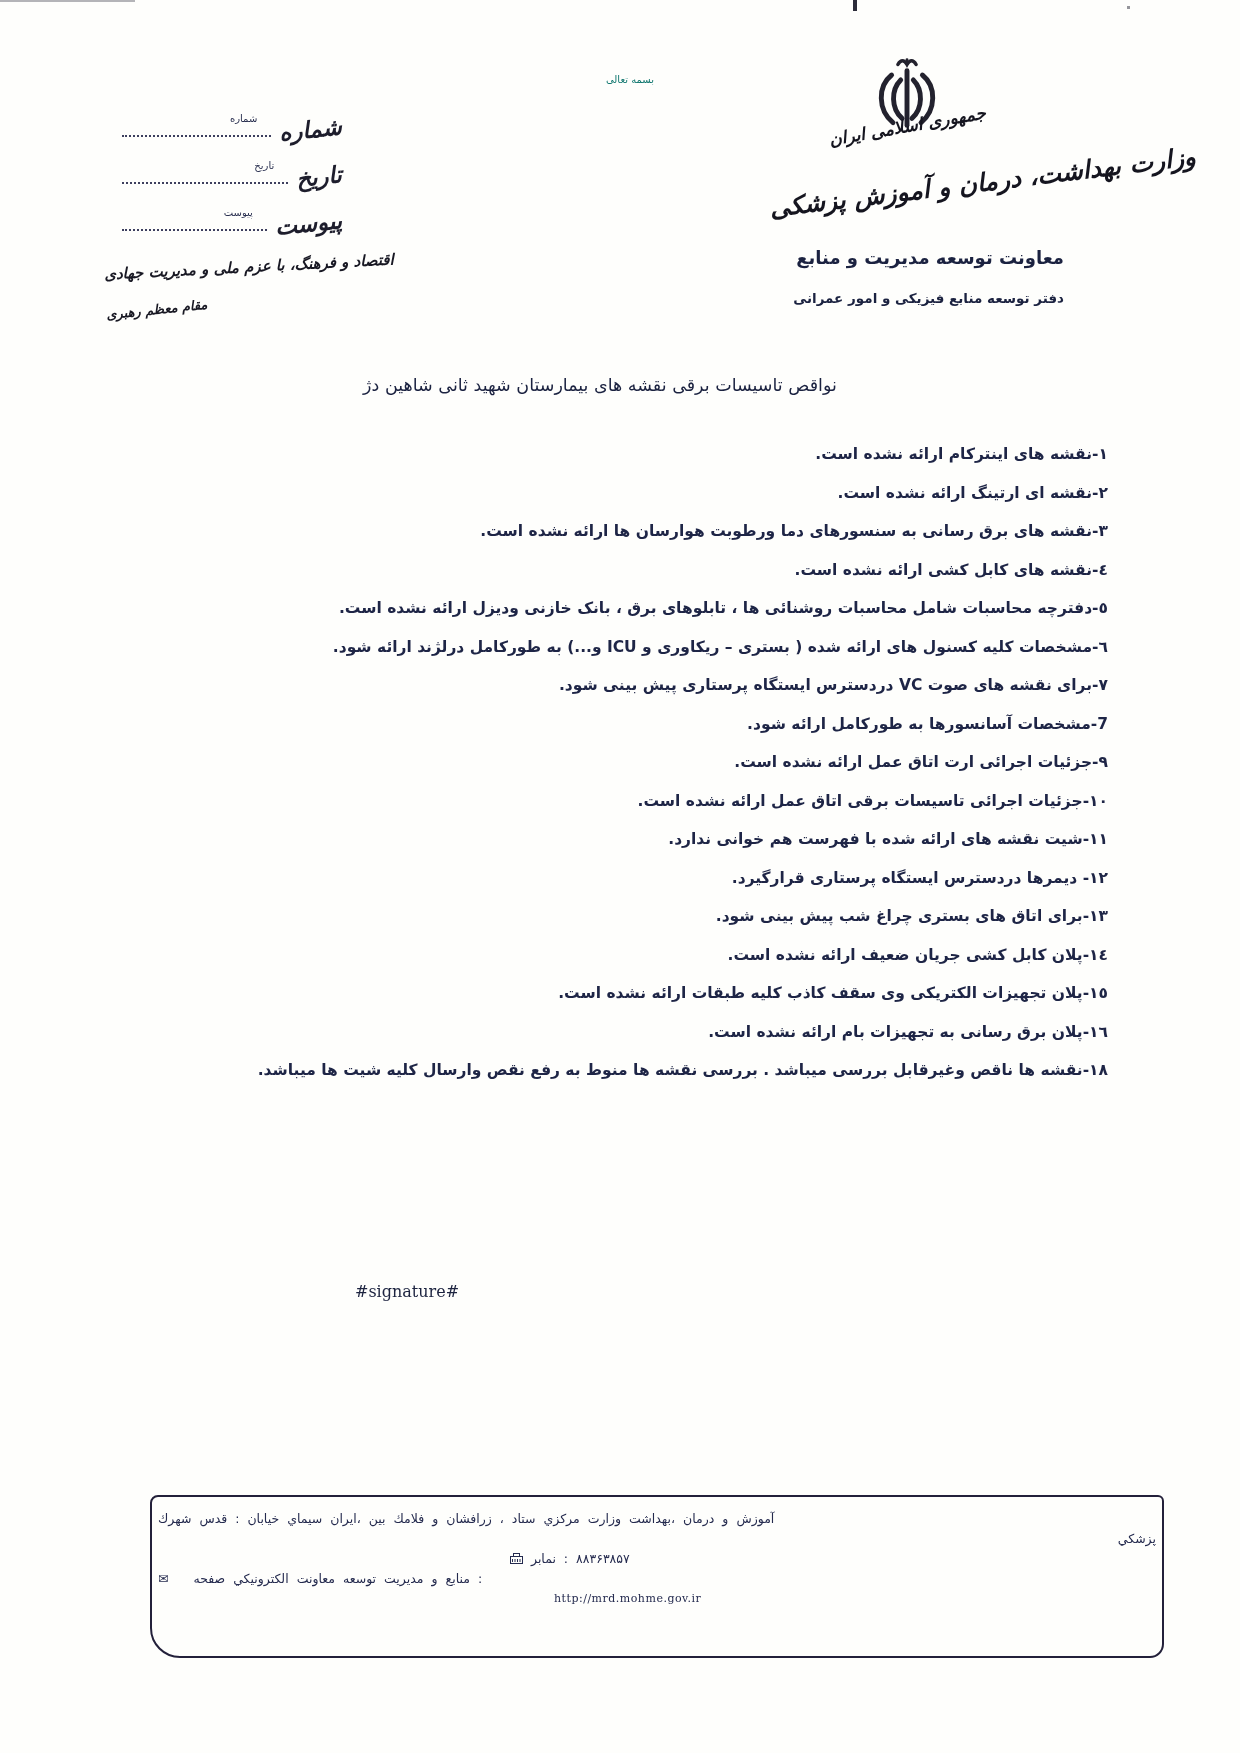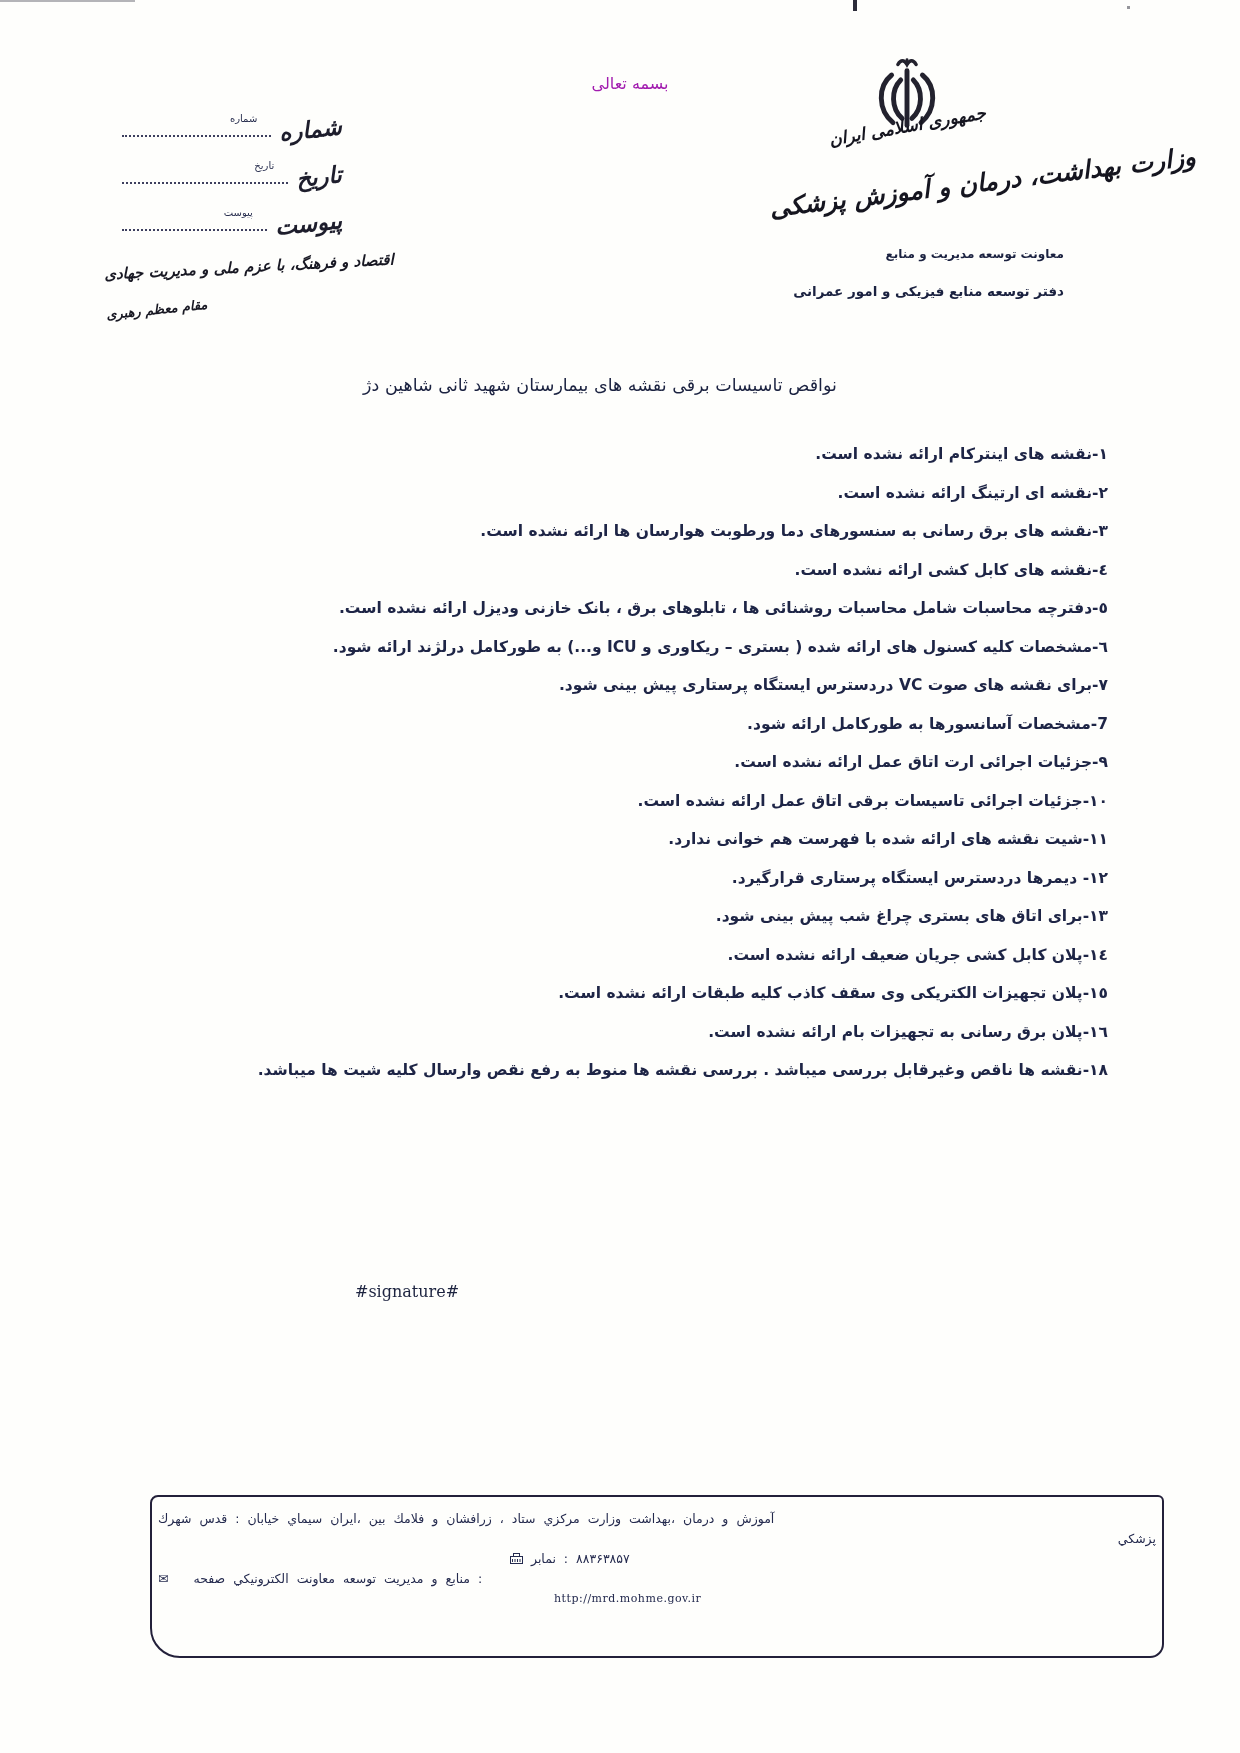--- a/index.html
+++ b/index.html
@@ -4,23 +4,23 @@
 <style>
   html,body { margin:0; padding:0; background:#e8e8e8; }
   .page {
     position:relative; width:1240px; height:1753px; margin:0 auto;
     background:#fefefc; overflow:hidden;
     font-family:"DejaVu Sans", sans-serif; color:#1e2546;
   }
   .abs { position:absolute; }
   .rtl { direction:rtl; unicode-bidi:embed; }
   .ltrvis { direction:ltr; unicode-bidi:embed; }
-  .bismillah { font-size:16px; color:#a21caf; }
+  .bismillah { font-size:10px; color:#0f766e; }
   .dept { text-align:right; font-weight:bold; color:#1b2240; }
-  .dept .d1 { font-size:12px; }
+  .dept .d1 { font-size:18px; }
   .dept .d2 { font-size:13.5px; margin-top:22px; }
   .title { font-weight:normal; font-size:17.5px; text-align:center; color:#1b2240; }
   .list { direction:rtl; text-align:right; }
   .item { line-height:38.5px; font-size:15.5px; white-space:nowrap; color:#1e2546; }
   .field-row { display:flex; direction:rtl; align-items:flex-end; height:47px; }
   .field-script { font-style:italic; font-weight:bold; font-size:23px; color:#1d1d2c;
                   transform:rotate(-6deg); padding-left:8px; white-space:nowrap; }
   .field-line { flex:1; position:relative; border-bottom:2px dotted #3d3f5e; height:20px; margin-bottom:6px; }
   .field-print { position:absolute; right:14px; top:-2px; font-size:10px; color:#2a3050; letter-spacing:1px; }
   .slogan { font-style:italic; font-weight:bold; font-size:15px; color:#181823;

